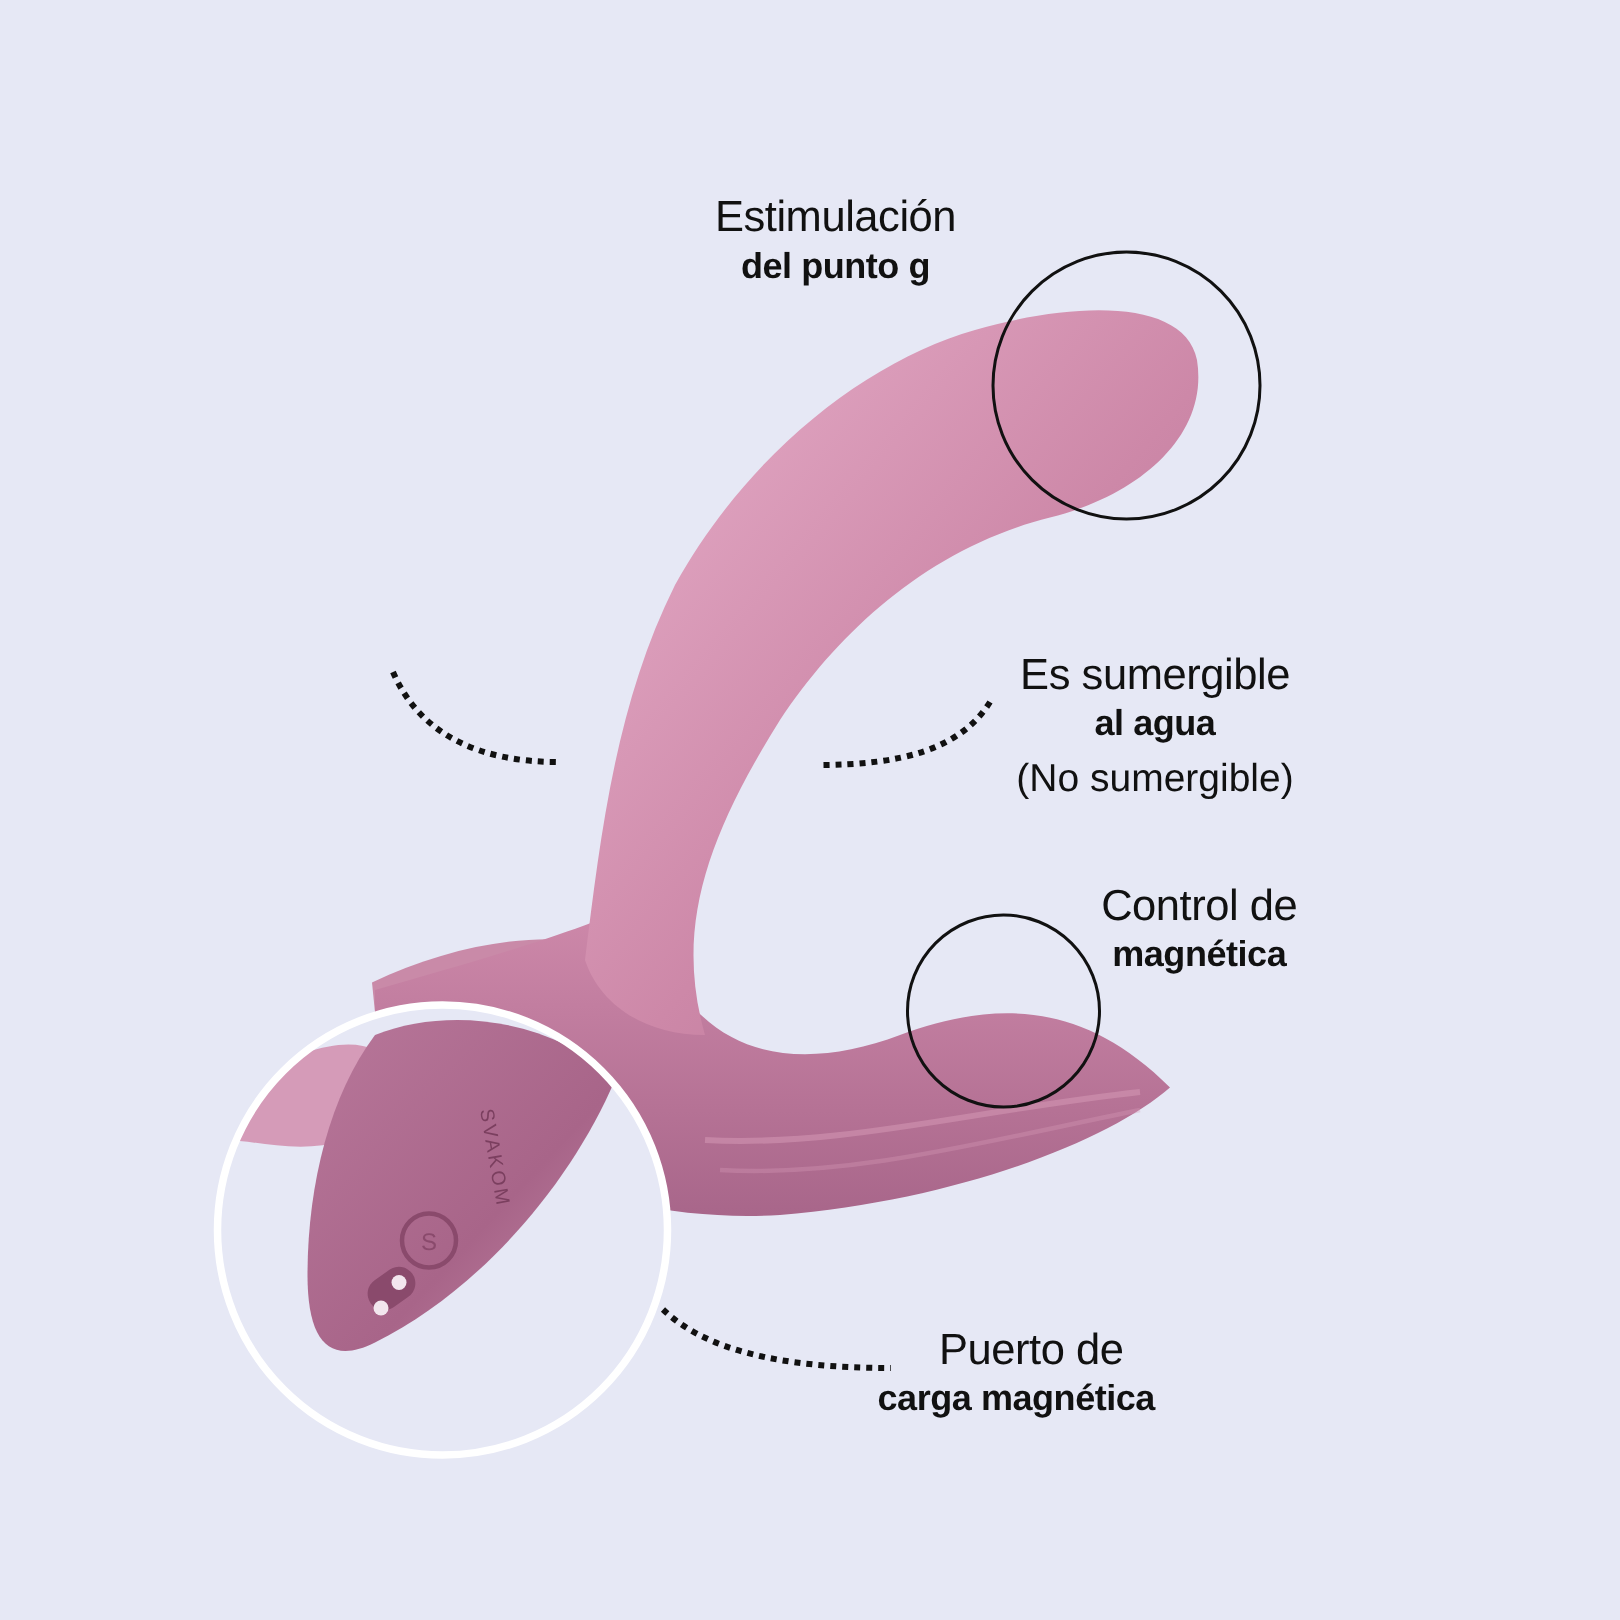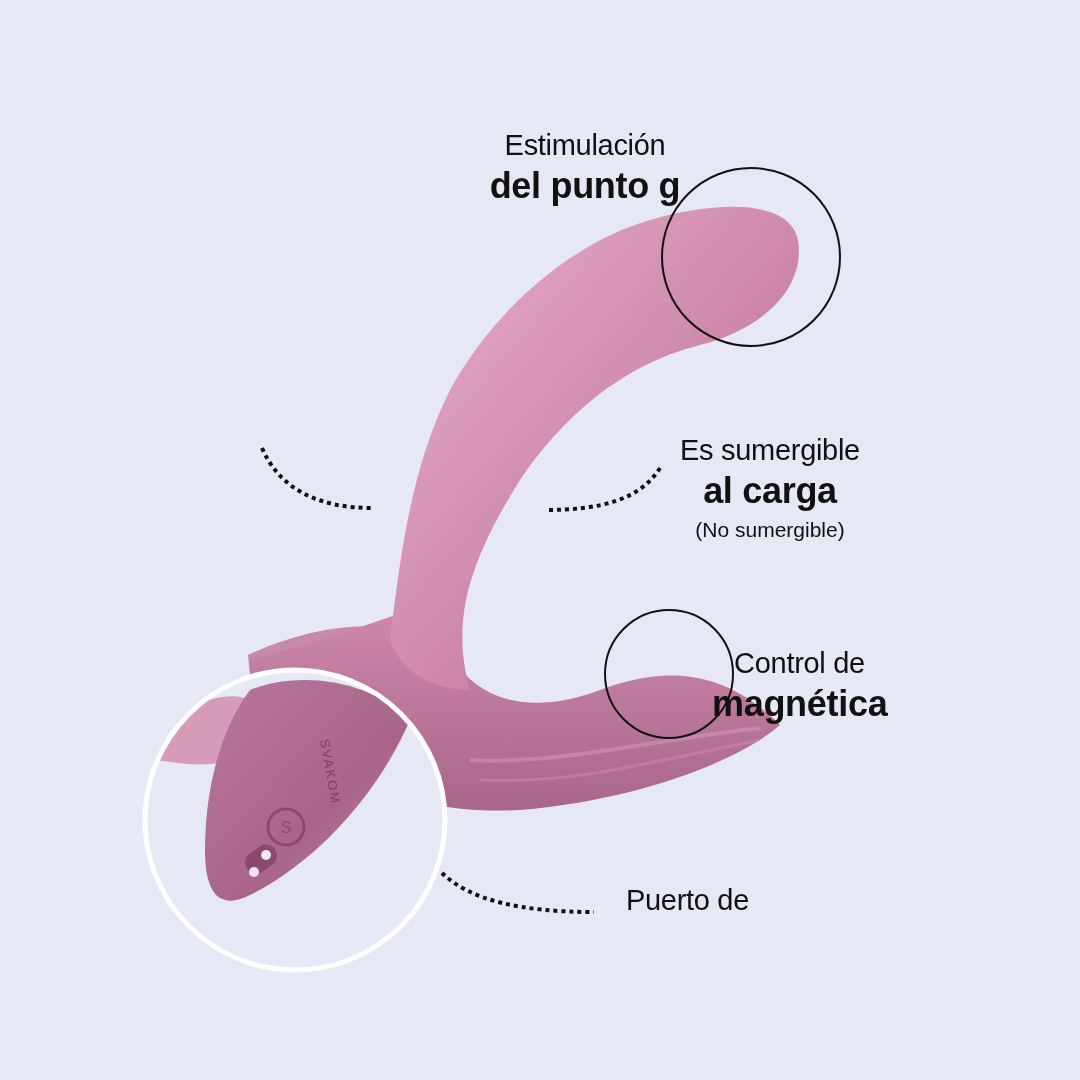--- a/index.html
+++ b/index.html
@@ -1,22 +1,22 @@
 <!DOCTYPE html>
 <html><head>
 <meta charset="utf-8">
 <style>
   html, body { margin:0; padding:0; }
   body { width:1080px; height:1080px; background:#e6e8f5; position:relative; overflow:hidden;
          font-family:"Liberation Sans", "DejaVu Sans", sans-serif; color:#111; }
   .art { position:absolute; left:0; top:0; width:1080px; height:1080px; }
   .label { position:absolute; text-align:center; line-height:1.25; }
   .label .l1 { font-size:29px; font-weight:400; display:block; letter-spacing:-0.3px; }
-  .label .l2 { font-size:36px; font-weight:700; display:block; letter-spacing:-0.3px; }
-  .label .l3 { font-size:21px; font-weight:400; display:block; margin-top:4px; }
+  .label .l2 { font-size:24px; font-weight:700; display:block; letter-spacing:-0.3px; }
+  .label .l3 { font-size:26px; font-weight:400; display:block; margin-top:4px; }
 </style>
 </head>
 <body>
 
 <svg class="art" viewBox="0 0 1080 1080" xmlns="http://www.w3.org/2000/svg">
   <defs>
     <linearGradient id="armGrad" x1="0" y1="0" x2="1" y2="1">
       <stop offset="0" stop-color="#e8b0cb"></stop>
       <stop offset="0.55" stop-color="#cd88a8"></stop>
       <stop offset="1" stop-color="#b26f92"></stop>
@@ -57,34 +57,35 @@
     <text x="320" y="740" transform="rotate(80 320 740)" font-family="Liberation Sans, sans-serif" font-size="13" fill="#7b3f5f" letter-spacing="2">SVAKOM</text>
     <circle cx="286" cy="827" r="18" fill="none" stroke="#8a4a6c" stroke-width="3"></circle>
     <text x="286" y="833" text-anchor="middle" font-size="16" fill="#8a4a6c" font-family="Liberation Sans, sans-serif">S</text>
     <rect x="244" y="848" width="34" height="22" rx="11" fill="#8a4a6c" transform="rotate(-35 261 859)"></rect>
     <circle cx="266" cy="855" r="5" fill="#f2e6ee"></circle>
     <circle cx="254" cy="872" r="5" fill="#f2e6ee"></circle>
   </g>
   <circle cx="295" cy="820" r="150" fill="none" stroke="#ffffff" stroke-width="5"></circle>
 </svg>
 
-<div class="label" style="left:470px; top:127px; width:230px;">
+<div class="label" style="left:442px; top:127px; width:230px;">
   <span class="l1">Estimulación</span>
   <span class="l2">del punto g</span>
 </div>
 
 <div class="label" style="left:180px; top:372px; width:170px;">
 </div>
 
 <div class="label" style="left:660px; top:432px; width:220px;">
   <span class="l1">Es sumergible</span>
-  <span class="l2">al carga</span>
+  <span class="l2">al agua</span>
   <span class="l3">(No sumergible)</span>
 </div>
 
-<div class="label" style="left:712px; top:645px; width:175px;">
+<div class="label" style="left:712px; top:586px; width:175px;">
   <span class="l1">Control de</span>
   <span class="l2">magnética</span>
 </div>
 
 <div class="label" style="left:540px; top:882px; width:275px;">
   <span class="l1" style="padding-left:20px;">Puerto de</span>
+  <span class="l2">carga magnética</span>
 </div>
 
 </body></html>

